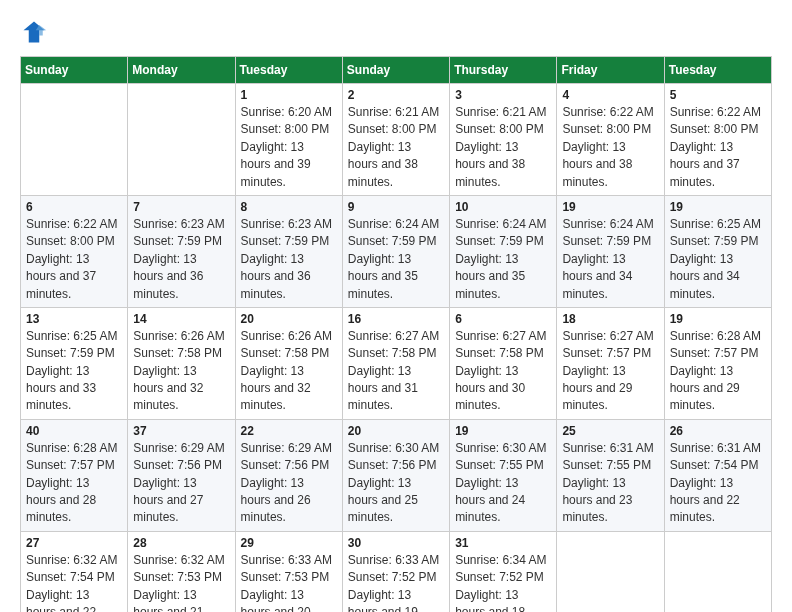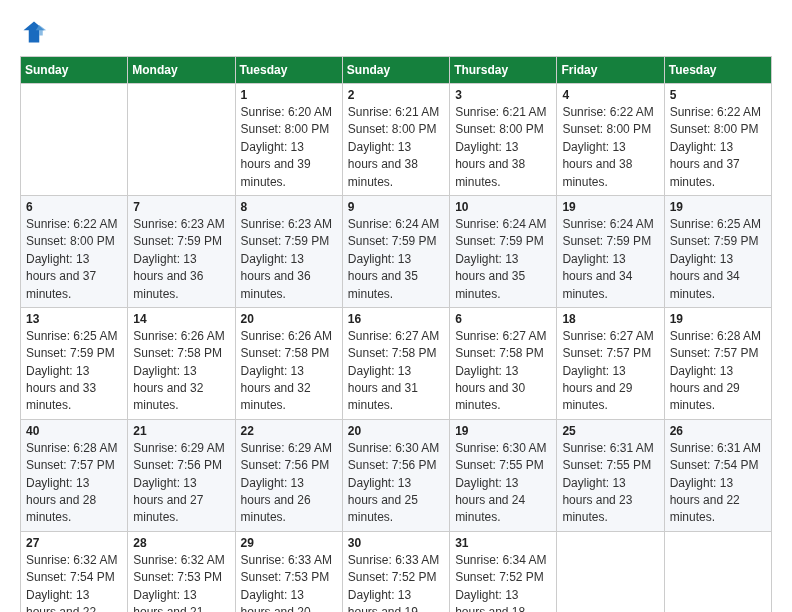--- a/index.html
+++ b/index.html
@@ -258,21 +258,21 @@
           </td>
         </tr>
         <tr>
           <td>
             <span class="day-number">40</span>
             <div class="day-info" style="white-space: pre-line;">Sunrise: 6:28 AM
 Sunset: 7:57 PM
 Daylight: 13 hours and 28 minutes.</div>
           </td>
           <td>
-            <span class="day-number">21</span>
+            <span class="day-number">37</span>
             <div class="day-info" style="white-space: pre-line;">Sunrise: 6:29 AM
 Sunset: 7:56 PM
 Daylight: 13 hours and 27 minutes.</div>
           </td>
           <td>
             <span class="day-number">22</span>
             <div class="day-info" style="white-space: pre-line;">Sunrise: 6:29 AM
 Sunset: 7:56 PM
 Daylight: 13 hours and 26 minutes.</div>
           </td>

